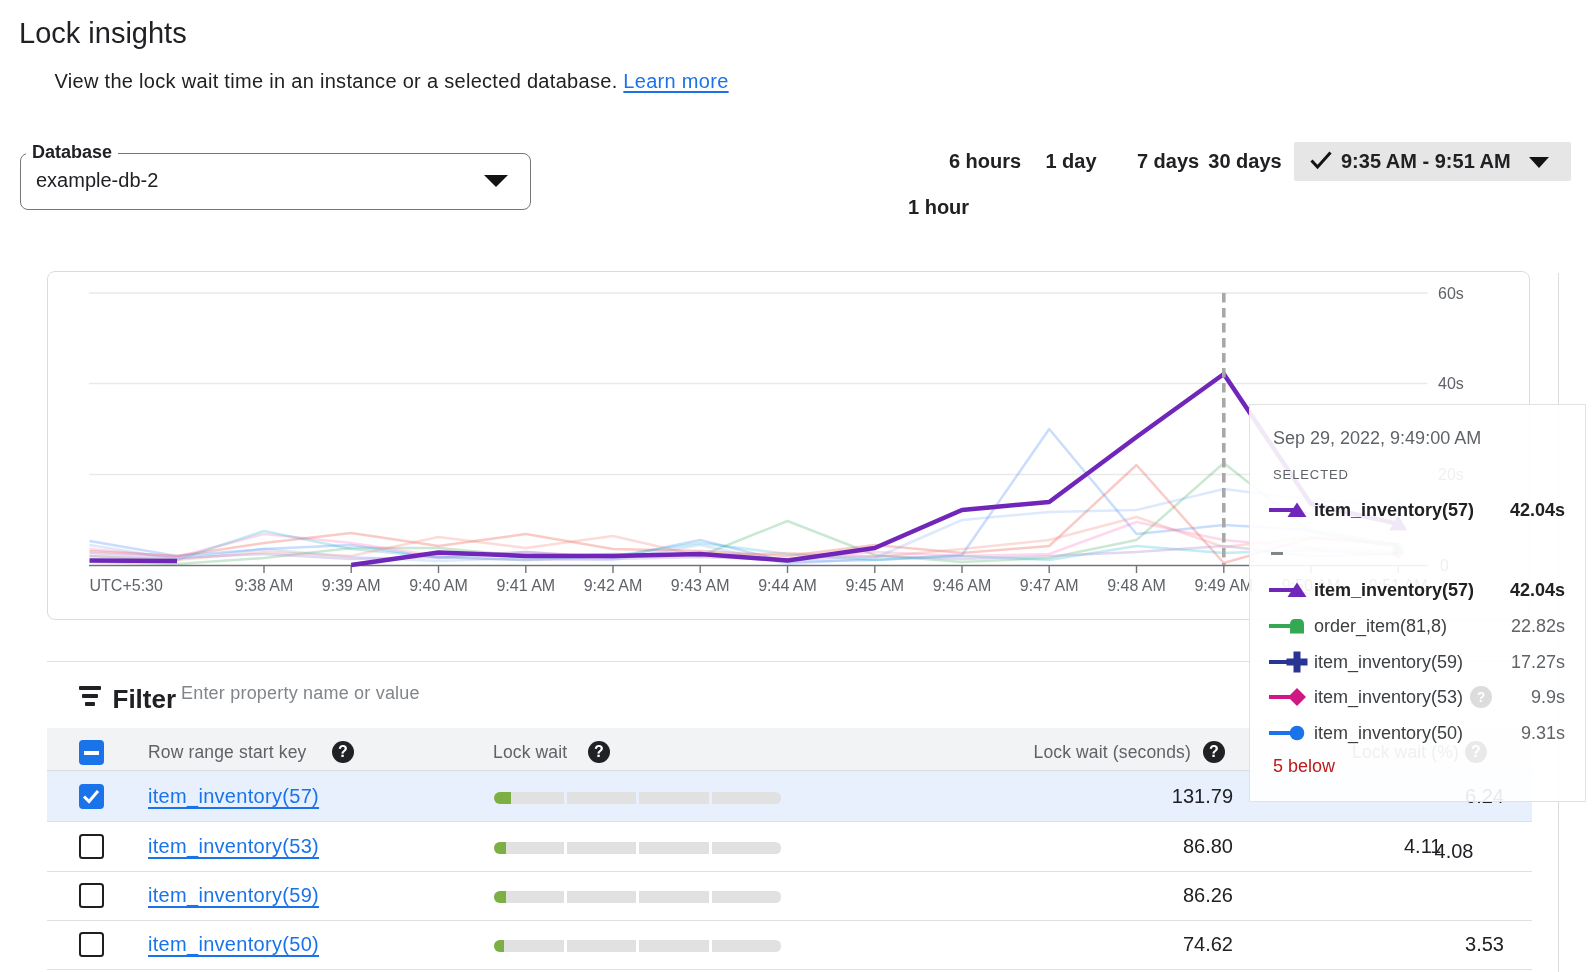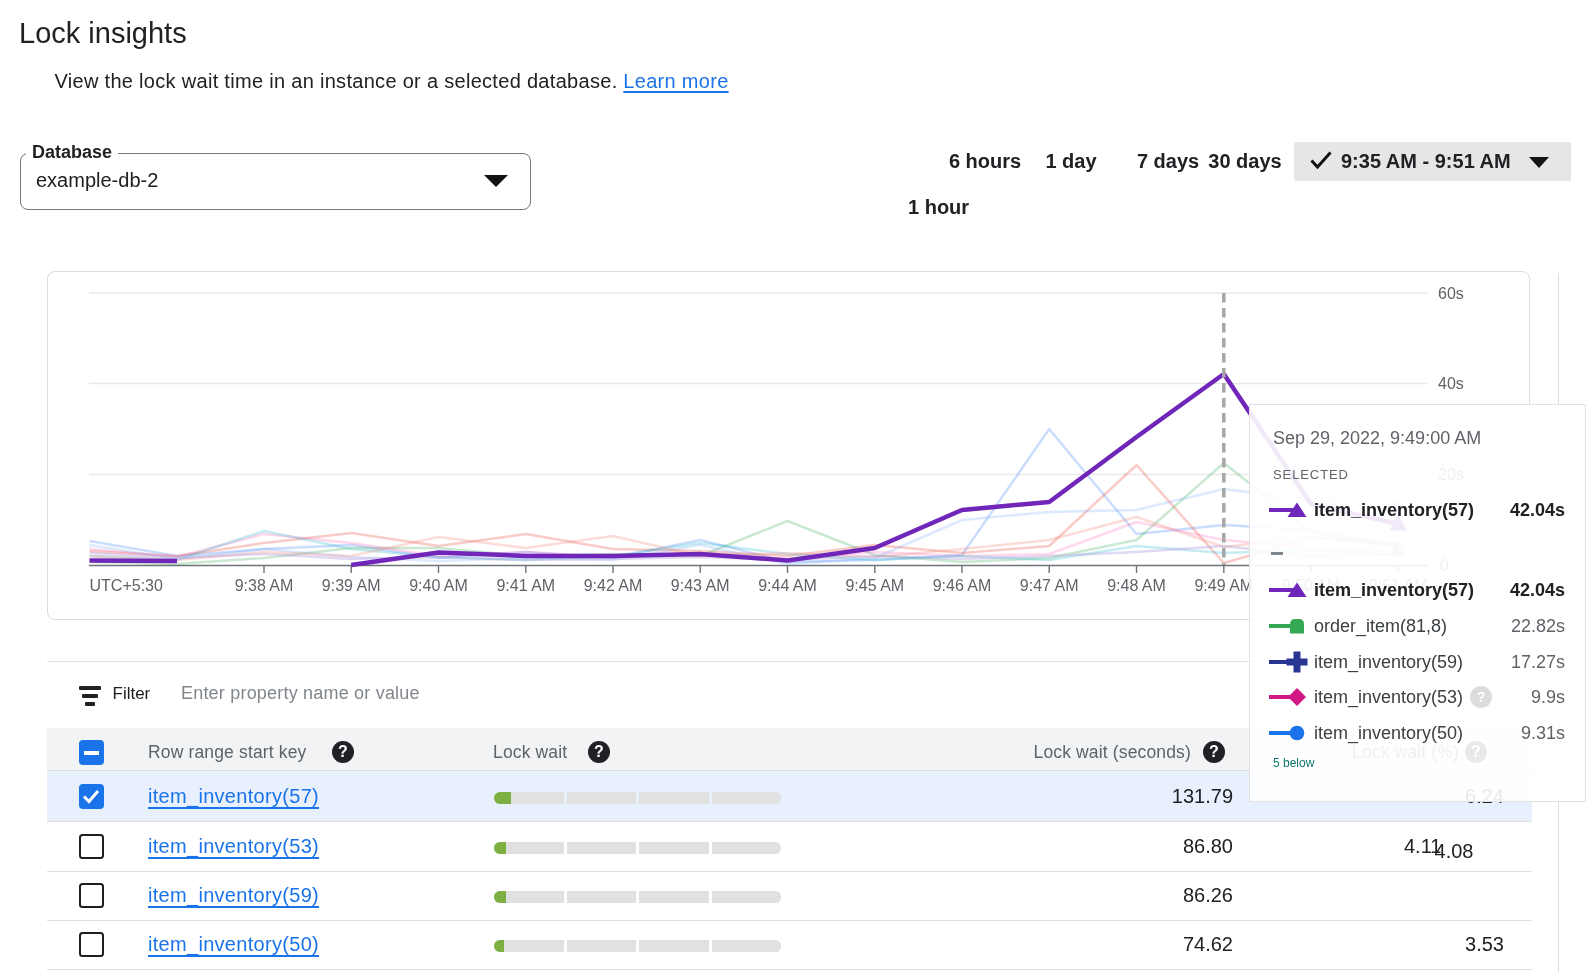--- a/index.html
+++ b/index.html
@@ -122,21 +122,21 @@
     <text x="1311.0" y="591" font-size="16" fill="#5f6368" text-anchor="middle">9:50 AM</text>
     <text x="1398.2" y="591" font-size="16" fill="#5f6368" text-anchor="middle">9:51 AM</text>
   </svg>
 
   <div class="abs tsep" style="left:47px; top:661px; width:1485px;"></div>
   <svg class="abs" style="left:79px; top:686px;" width="24" height="22" viewBox="0 0 24 22">
     <rect x="0" y="0" width="22" height="4" rx="1" fill="#202124"></rect>
     <rect x="3" y="8" width="16" height="4" rx="1" fill="#202124"></rect>
     <rect x="6" y="16" width="10" height="4" rx="1" fill="#202124"></rect>
   </svg>
-  <div class="abs" style="left:112.5px; top:684px; font-size:17px; font-weight:400;">Filter</div>
+  <div class="abs" style="left:112.5px; top:684px; font-size:26px; font-weight:700;">Filter</div>
   <div class="abs" style="left:181px; top:683px; font-size:18px; letter-spacing:0.2px; color:#80868b;">Enter property name or value</div>
 
   <div class="abs thead"></div>
   <div class="abs tsep" style="left:47px; top:770px; width:1485px; background:#dadce0;"></div>
   <div class="abs rowsel"></div>
   <div class="abs tsep" style="left:47px; top:821px; width:1485px;"></div>
   <div class="abs tsep" style="left:47px; top:871px; width:1485px;"></div>
   <div class="abs tsep" style="left:47px; top:920px; width:1485px;"></div>
   <div class="abs tsep" style="left:47px; top:969px; width:1485px;"></div>
 
@@ -247,15 +247,15 @@
         <span class="val">9.9s</span>
       </div>
   <div class="tiprow" style="top:318px;">
         <svg width="46" height="20" viewBox="0 0 46 20" style="overflow:visible;">
           <line x1="0" y1="10" x2="28" y2="10" stroke="#1a73e8" stroke-width="4"></line>
           <circle cx="28" cy="10" r="7.3" fill="#1a73e8"></circle>
         </svg>
         <span class="lbl">item_inventory(50)</span>
         <span class="val">9.31s</span>
       </div>
-  <div class="abs" style="left:23px; top:351px; font-size:12px; color:#0f766e;">5 below</div>
+  <div class="abs" style="left:23px; top:351px; font-size:18px; color:#b91c1c;">5 below</div>
 </div>
 </div>
 
 </body></html>

